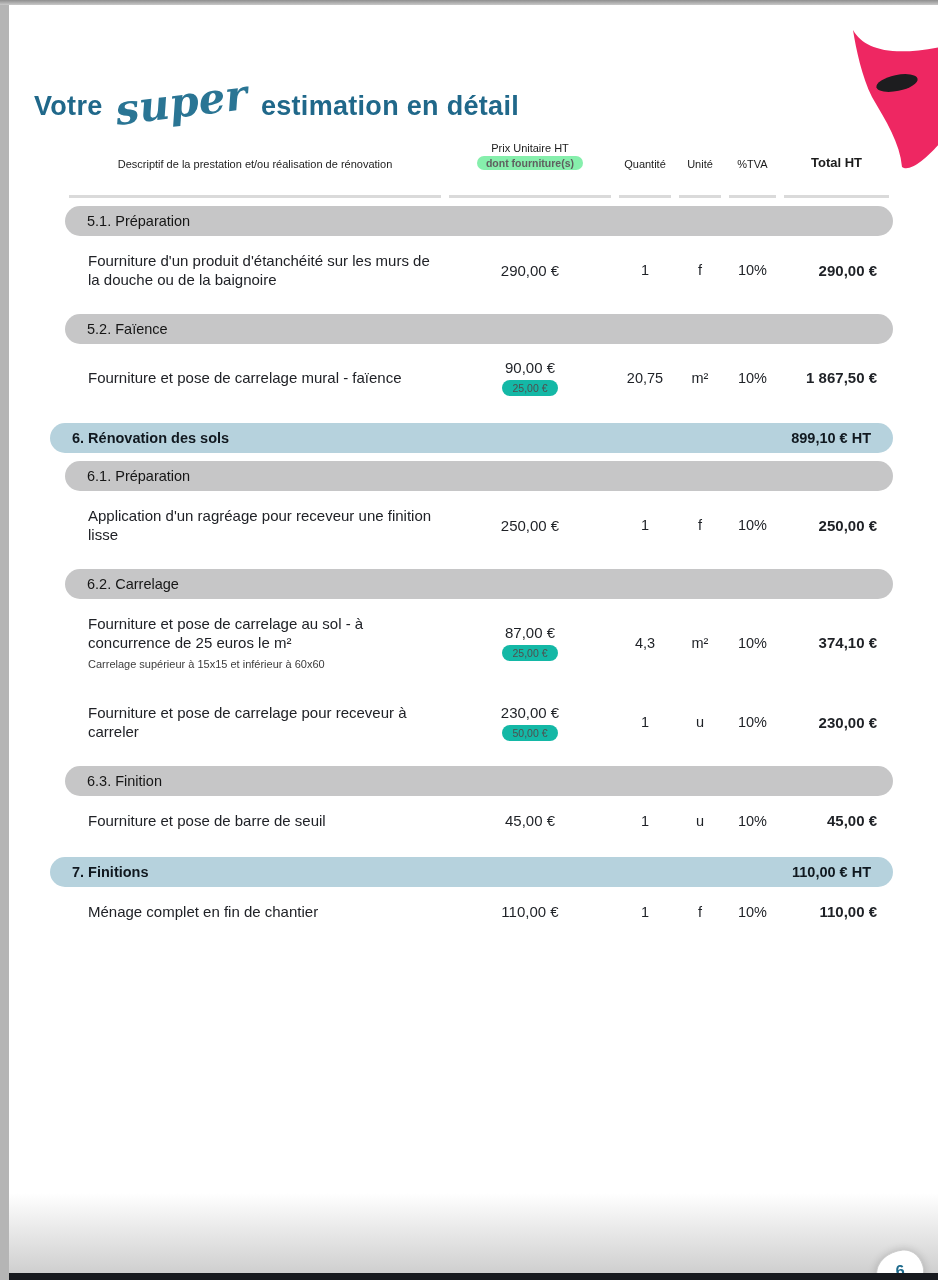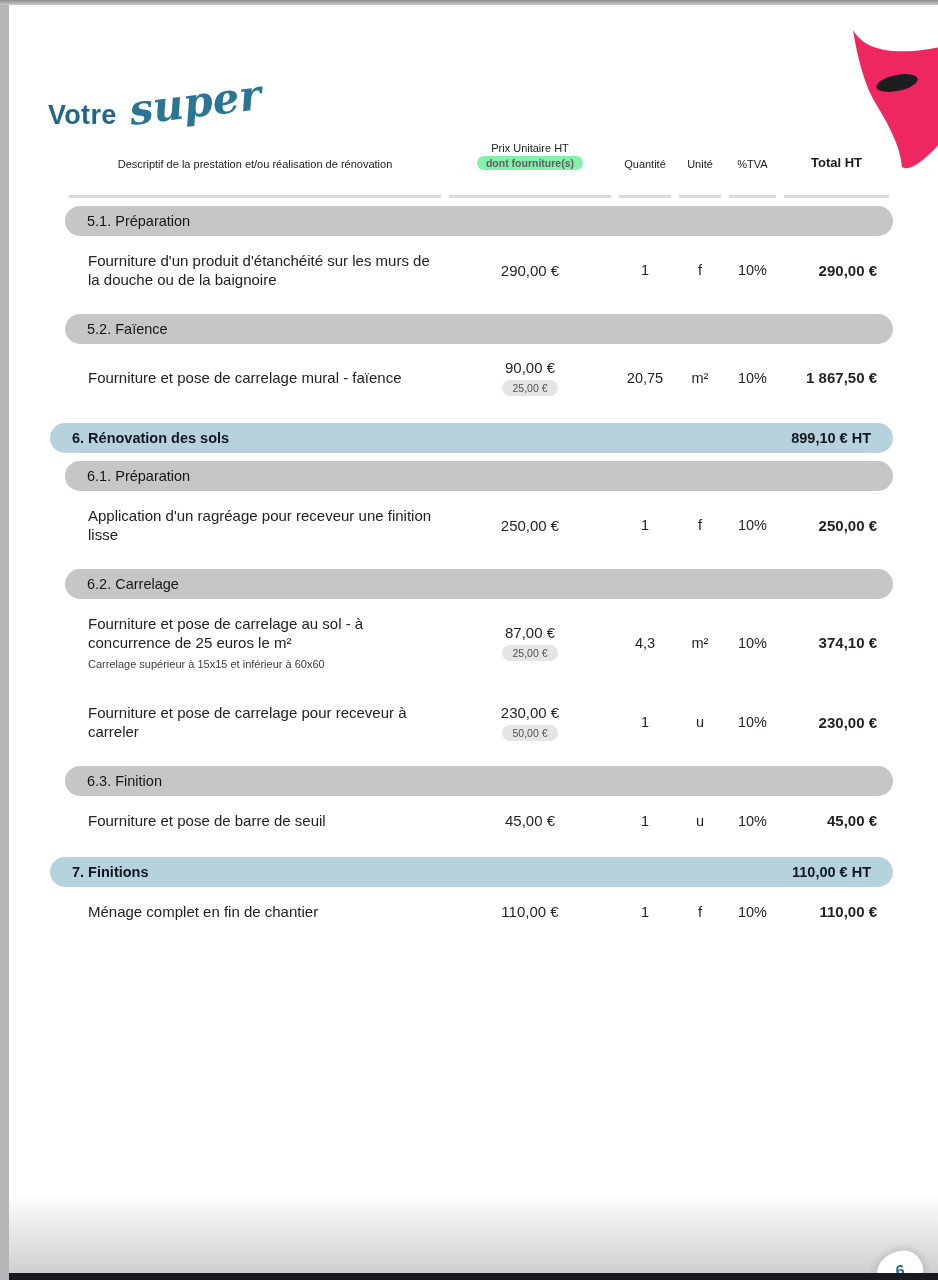--- a/index.html
+++ b/index.html
@@ -8,21 +8,21 @@
     position:relative; overflow:hidden; background:#ffffff;
     font-family:"Liberation Sans", sans-serif; color:#1e2126;
   }
   
   .edge-top { position:absolute; top:0; left:0; width:100%; height:5px;
     background:linear-gradient(#8f8f8f,#c9c9c9); z-index:5; }
   .edge-left { position:absolute; top:0; left:0; width:9px; height:100%;
     background:#b5b5b5; z-index:4; }
 
   
-  .title { position:absolute; top:82px; left:48px; display:flex; align-items:flex-end; white-space:nowrap; }
+  .title { position:absolute; top:82px; left:34px; display:flex; align-items:center; white-space:nowrap; }
   .title .t-bold { font-size:27px; font-weight:800; letter-spacing:.3px; color:#20688a; }
   .title .t-script {
     font-family:"DejaVu Serif", serif; font-style:italic; font-weight:600;
     font-size:42px; color:#2a7594; margin:0 14px 0 12px;
     display:inline-block; transform:rotate(-7deg); position:relative; top:-4px;
   }
 
   
   .table { position:absolute; top:142px; left:65px; width:828px; }
   .grid { display:grid; grid-template-columns:380px 170px 60px 50px 55px 113px; align-items:center; }
@@ -39,21 +39,21 @@
   .bar.gray { background:#c6c6c7; color:#161616; font-size:14.5px; font-weight:500;
     padding:0 22px; }
   .bar.blue { background:#b6d2dd; color:#10181f; font-size:14.5px; font-weight:700;
     padding:0 22px; margin-left:-15px; width:843px; margin-top:10px;gap:38px; }
 
   .row { padding:15px 0 17px 0; }
   .c { font-size:14.5px; }
   .c.desc { padding-left:23px; line-height:19px; font-size:15px; color:#202227; }
   .c.desc .note { font-size:11px; color:#3c3c3c; margin-top:6px; line-height:13px; }
   .c.price { text-align:center; font-size:15px; }
-  .c.price .pill { display:inline-block; background:#e5e5e5; color:#4f4f4f;
+  .c.price .pill { display:inline-block; background:#14b8a6; color:#4f4f4f;
     border-radius:9px; padding:2px 10px; font-size:10.5px; margin-top:4px; }
   .c.qty, .c.unit, .c.vat { text-align:center; }
   .c.total { text-align:right; font-weight:bold; font-size:15px; padding-right:16px; }
 
   
   .logo { position:absolute; top:25px; right:0; width:90px; height:150px; z-index:6; }
 
   
   .foot-grad { position:absolute; left:0; bottom:7px; width:100%; height:80px;
     background:linear-gradient(to bottom, rgba(214,214,214,0), #cfcfcf); z-index:1; }
@@ -73,20 +73,21 @@
 <div class="edge-left"></div>
 
 <svg class="logo" viewBox="0 0 90 150" xmlns="http://www.w3.org/2000/svg">
   <path d="M 5 5 C 16 24, 42 32, 92 22 L 92 118 C 80 132, 62 148, 54 142 C 52 118, 38 96, 24 72 C 14 52, 8 24, 5 5 Z" fill="#ee2762"></path>
   <ellipse cx="49" cy="58" rx="21" ry="8" fill="#1d1d1f" transform="rotate(-12 49 58)"></ellipse>
 </svg>
 
 <div class="title">
   <span class="t-bold">Votre</span>
   <span class="t-script">super</span>
+  <span class="t-bold">estimation en détail</span>
 </div>
 
 <div class="table">
 
   <div class="grid thead">
     <div class="th">
       <div class="th-inner">Descriptif de la prestation et/ou réalisation de rénovation</div>
     </div>
     <div class="th">
       <div class="th-inner">

